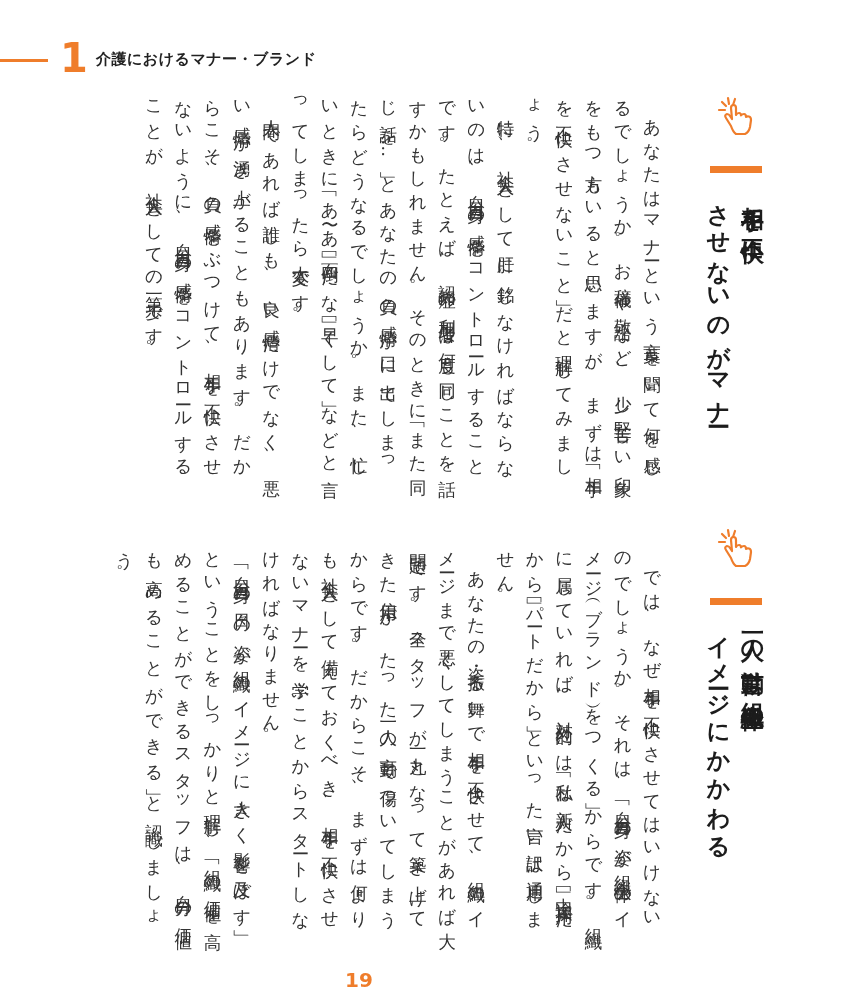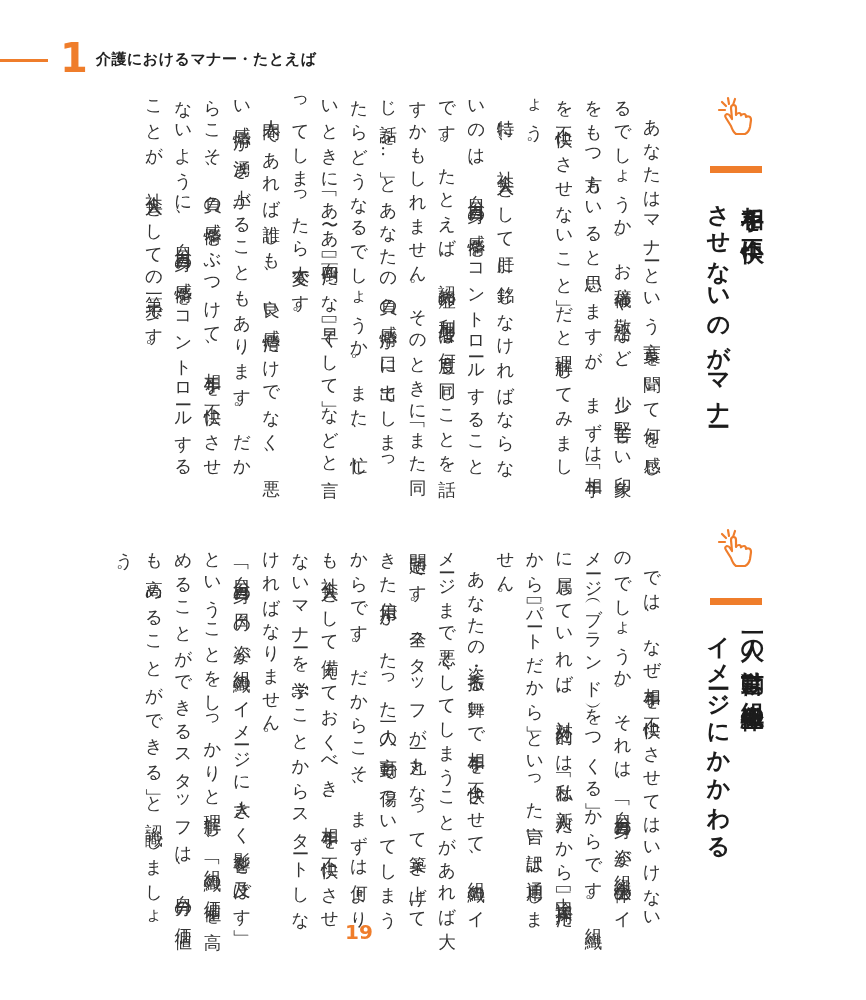--- a/index.html
+++ b/index.html
@@ -17,30 +17,30 @@
   .hand-icon { position: absolute; left: 16px; top: 0; width: 40px; height: 42px; }
   .heading-bar { position: absolute; left: 10px; top: 70px; width: 52px; height: 7px; background: #ef7d2b; }
   .heading-text { position: absolute; left: 2px; top: 92px; writing-mode: vertical-rl;
         font-family: "DejaVu Sans", sans-serif; font-weight: bold; font-size: 23px; line-height: 34px;
         color: #1c1c1c; letter-spacing: 2px; white-space: pre-line; }
 
   .body-text { position: absolute; writing-mode: vertical-rl; font-size: 17.5px; line-height: 29.3px;
         letter-spacing: 3.3px; color: #333; text-align: justify; }
   .body-text p { margin: 0; text-indent: 1em; }
 
-  .page-num { position: absolute; left: 0; width: 718px; top: 920px; text-align: center;
+  .page-num { position: absolute; left: 0; width: 718px; top: 968px; text-align: center;
         font-family: "DejaVu Sans", sans-serif; font-weight: bold; font-size: 20px; color: #ef7d2b; }
 </style>
 </head>
 <body>
 
 <div class="header">
   <div class="rule"></div>
   <div class="chapter-num">1</div>
-  <div class="chapter-title">介護におけるマナー・たとえば</div>
+  <div class="chapter-title">介護におけるマナー・ブランド</div>
 </div>
 
 <div class="section" style="left:0;top:0;width:866px;height:500px;">
   <div class="heading-wrap" style="left:700px;top:96px;height:400px;">
     <span class="hand-icon">
       <svg width="40" height="42" viewBox="0 0 40 42" fill="none" stroke="#ef7d2b" stroke-width="2.2" stroke-linecap="round" stroke-linejoin="round">
         <path d="M6 6 L10 10 M12 2 L13 8 M19 3 L17 9 M3 14 L9 14"></path>
         <path d="M15 30 L10 22 Q8 19 11 18 Q13 18 14 20 L16 23 L15 12 Q15 9 17.5 9 Q20 9 20 12 L20 19 Q21 17 23 17 Q25 17 25 19.5 Q26 18 28 18 Q30 18 30 21 Q31 20 33 20.5 Q35 21 35 24 L34 31 Q33 36 29 38 L20 38 Q17 36 15 30 Z"></path>
       </svg>
     </span>

